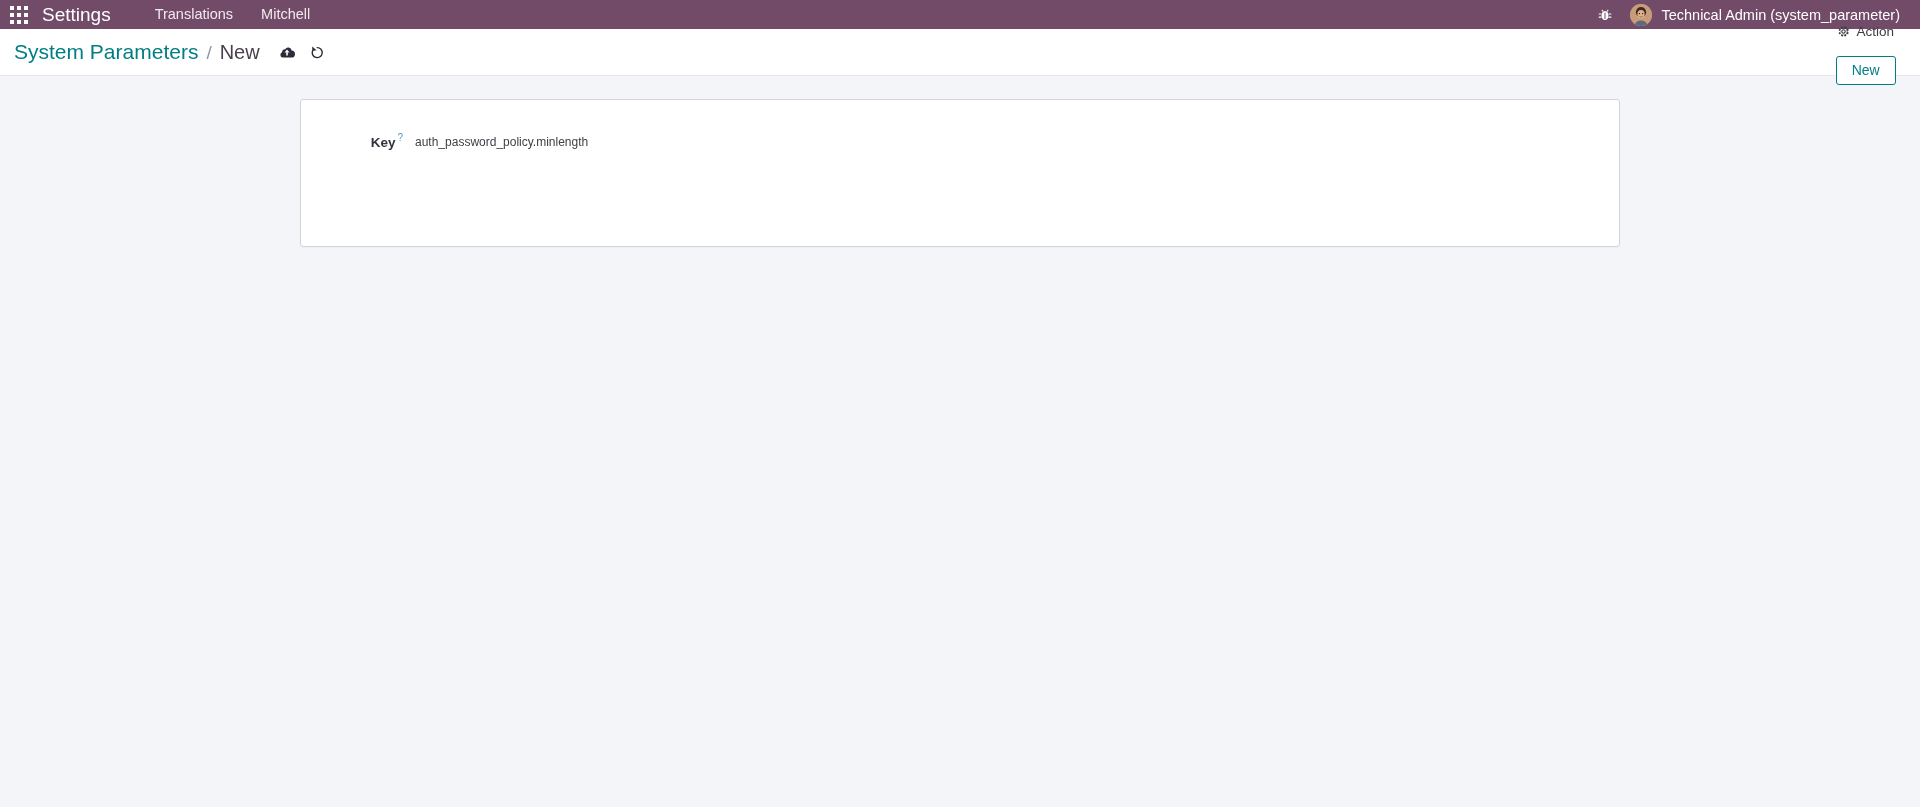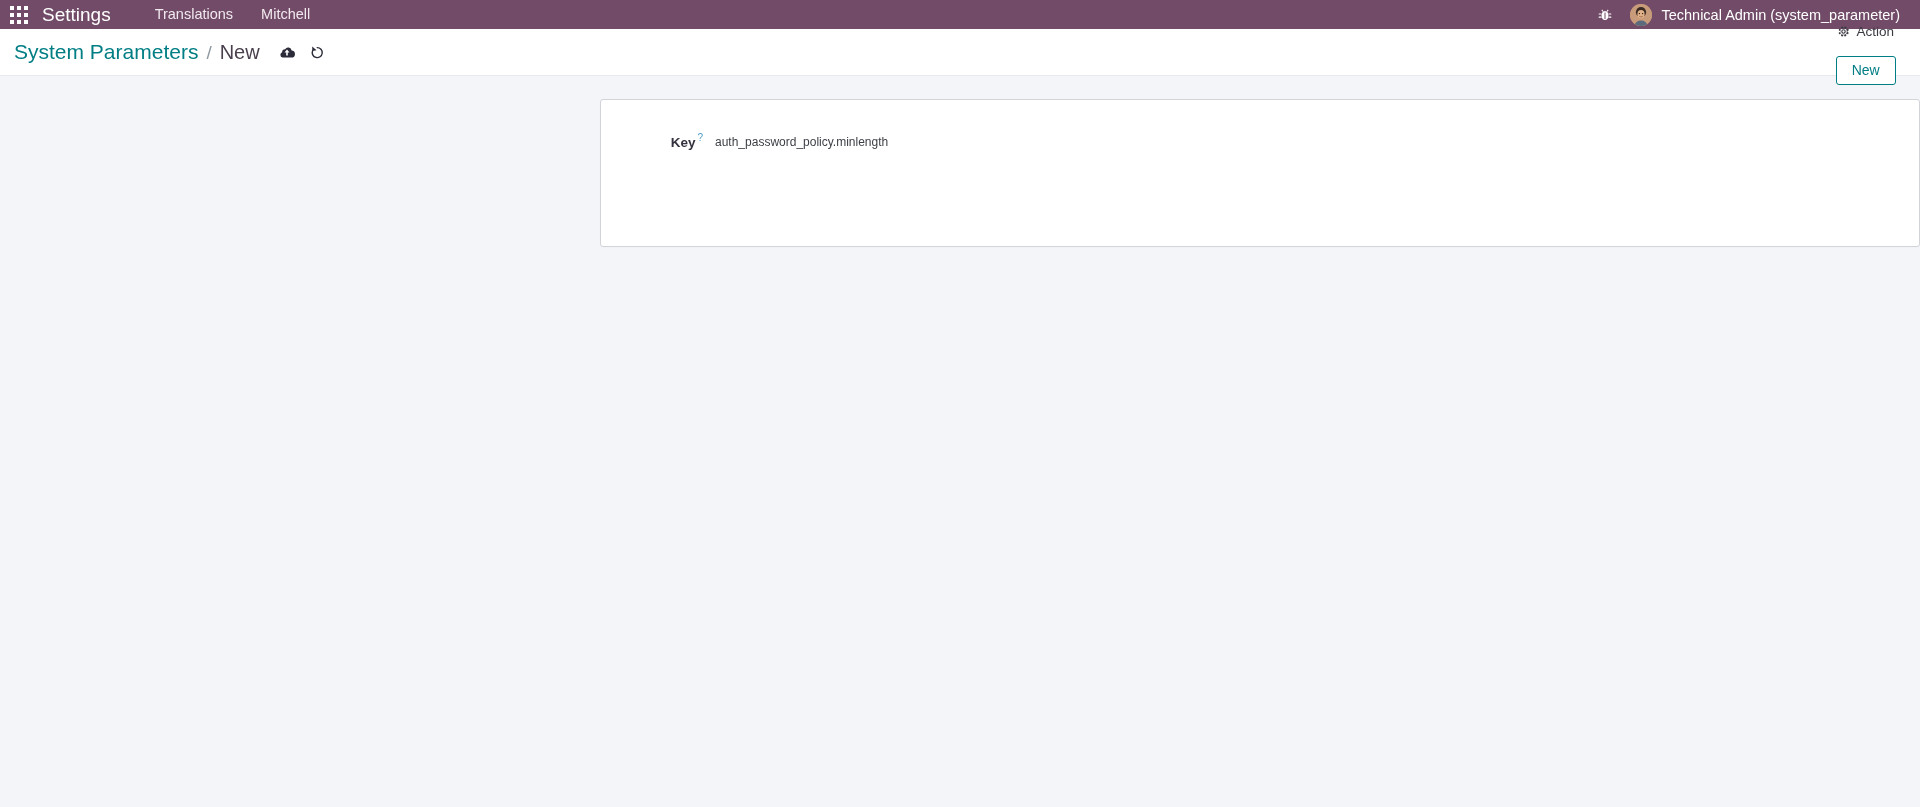--- a/index.html
+++ b/index.html
@@ -119,21 +119,21 @@
     background: #ffffff;
     border-radius: 3px;
     padding: 5px 15px;
     cursor: pointer;
     line-height: 1.25;
     white-space: nowrap;
     font-family: "Liberation Sans", sans-serif;
   }
 
   
-  .sheet-wrap { padding: 23px 0 0 0; display: flex; justify-content: flex-end; }
+  .sheet-wrap { padding: 23px 0 0 0; display: flex; }
   .sheet {
     margin-left: 300px;
     width: 1320px;
     background: #ffffff;
     border: 1px solid #d2d4da;
     border-radius: 3px;
     padding: 28px 24px 34px 24px;
     min-height: 148px;
     box-shadow: 0 1px 2px rgba(0,0,0,.02);
   }

